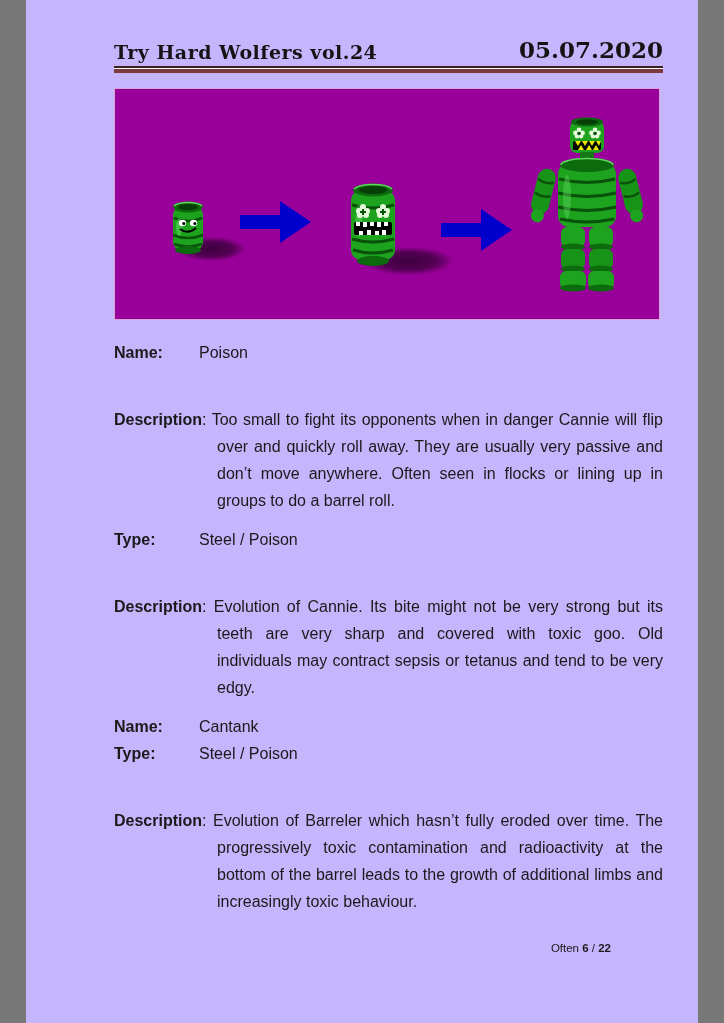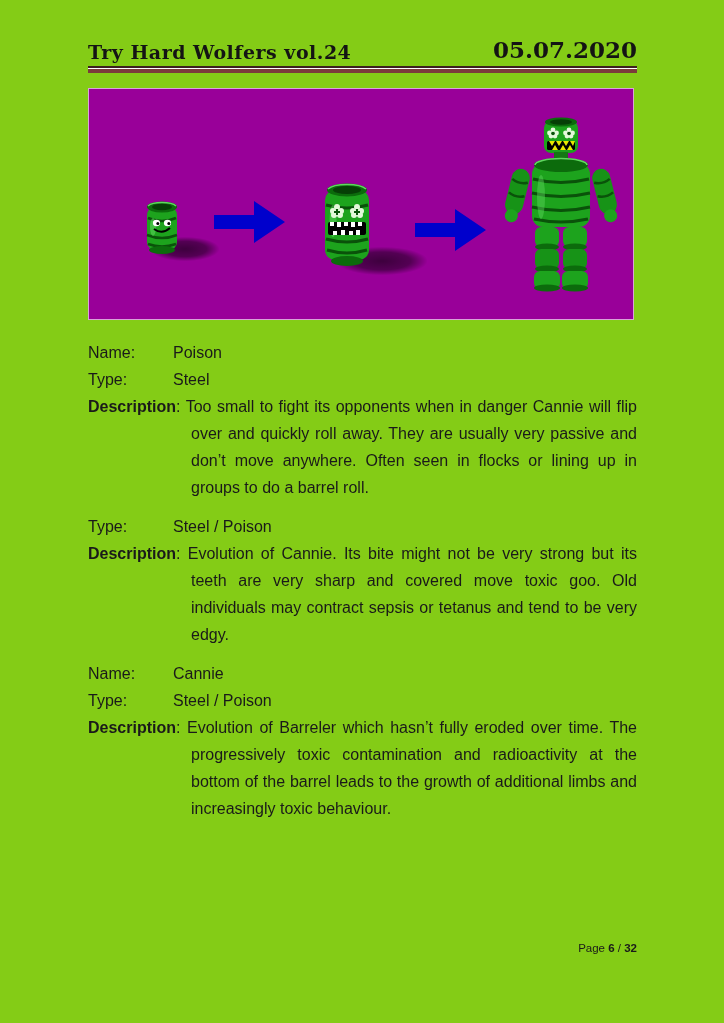--- a/index.html
+++ b/index.html
@@ -1,21 +1,21 @@
 <!DOCTYPE html>
 <html><head>
 <meta charset="utf-8">
 <style>
   * { margin:0; padding:0; box-sizing:border-box; }
   html,body { background:#777; }
   .page {
     position:relative;
-    width:724px; height:1023px;
+    width:672px; height:1023px;
     margin:0 auto;
-    background:#84cc16;
+    background:#c4b5fd;
     font-family:"Liberation Sans", sans-serif;
     color:#1a1a1a;
     overflow:hidden;
   }
   .content { position:absolute; left:88px; width:549px; top:0; }
 
   
   .hdr {
     margin-top:36px;
     display:flex; justify-content:space-between; align-items:flex-end;
@@ -40,25 +40,26 @@
   .sprite { position:absolute; }
   .shadow {
     position:absolute;
     background:radial-gradient(ellipse at center, rgba(0,0,0,0.60) 0%, rgba(0,0,0,0.45) 45%, rgba(0,0,0,0) 72%);
   }
 
   
   .entries { margin-top:19px; font-size:16px; line-height:27px; }
   .entry { margin-bottom:12px; }
   .b { font-weight:bold; }
-  .lbl { display:inline-block; width:85px; font-weight:normal; }
+  .lbl { display:inline-block; width:85px; font-weight:bold; }
   .desc {
     text-align:justify;
     padding-left:103px;
     text-indent:-103px;
+    margin-top:40px;
   }
 
   
   .footer {
     position:absolute;
     top:942px; right:87px;
     font-size:11.5px; color:#1a1a1a;
   }
   .footer span { white-space:pre; }
 </style>
@@ -227,42 +228,39 @@
         </g>
       </svg>
     </div>
 
     <div class="entries">
 
       <div class="entry">
         <div class="row">
           <span class="lbl">Name:</span><span>Poison</span>
         </div>
-        <div class="row">
-          <span class="lbl">Type:</span><span>Steel</span>
-        </div>
         <p class="desc"><span class="b">Description</span><span>: </span><span>Too small to fight its opponents when in danger Cannie will flip over and quickly roll away. They are usually very passive and don’t move anywhere. Often seen in flocks or lining up in groups to do a barrel roll.</span></p>
       </div>
 
       <div class="entry">
         <div class="row">
           <span class="lbl">Type:</span><span>Steel / Poison</span>
         </div>
-        <p class="desc"><span class="b">Description</span><span>: </span><span>Evolution of Cannie. Its bite might not be very strong but its teeth are very sharp and covered move toxic goo. Old individuals may contract sepsis or tetanus and tend to be very edgy.</span></p>
+        <p class="desc"><span class="b">Description</span><span>: </span><span>Evolution of Cannie. Its bite might not be very strong but its teeth are very sharp and covered with toxic goo. Old individuals may contract sepsis or tetanus and tend to be very edgy.</span></p>
       </div>
 
       <div class="entry">
         <div class="row">
-          <span class="lbl">Name:</span><span>Cannie</span>
+          <span class="lbl">Name:</span><span>Cantank</span>
         </div>
         <div class="row">
           <span class="lbl">Type:</span><span>Steel / Poison</span>
         </div>
         <p class="desc"><span class="b">Description</span><span>: </span><span>Evolution of Barreler which hasn’t fully eroded over time. The progressively toxic contamination and radioactivity at the bottom of the barrel leads to the growth of additional limbs and increasingly toxic behaviour.</span></p>
       </div>
 
     </div>
   </div>
 
   <div class="footer">
-    <span>Page </span><span class="b">6</span><span> / </span><span class="b">32</span>
+    <span>Often </span><span class="b">6</span><span> / </span><span class="b">22</span>
   </div>
 </div>
 
 </body></html>

